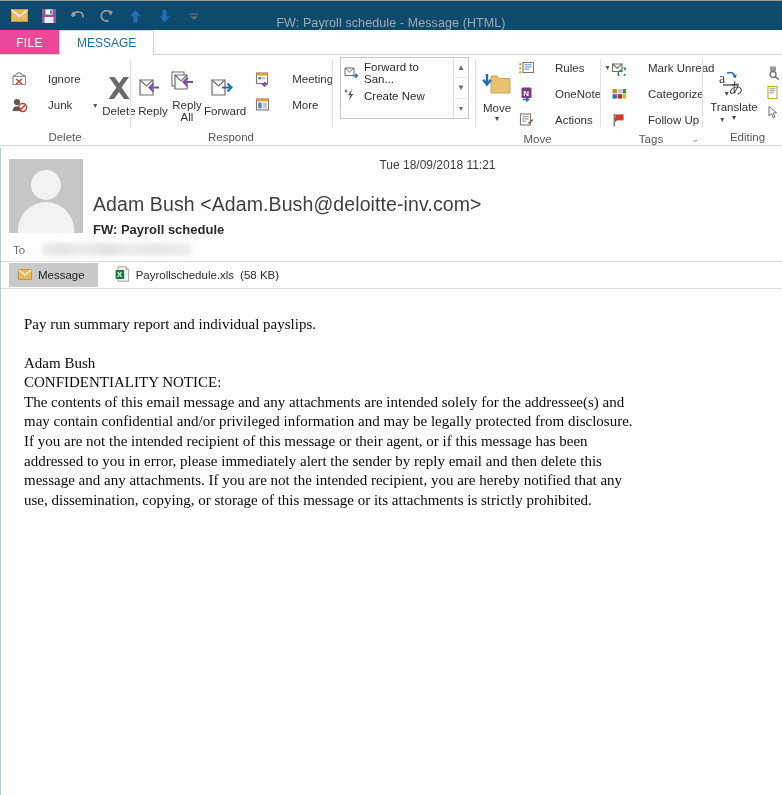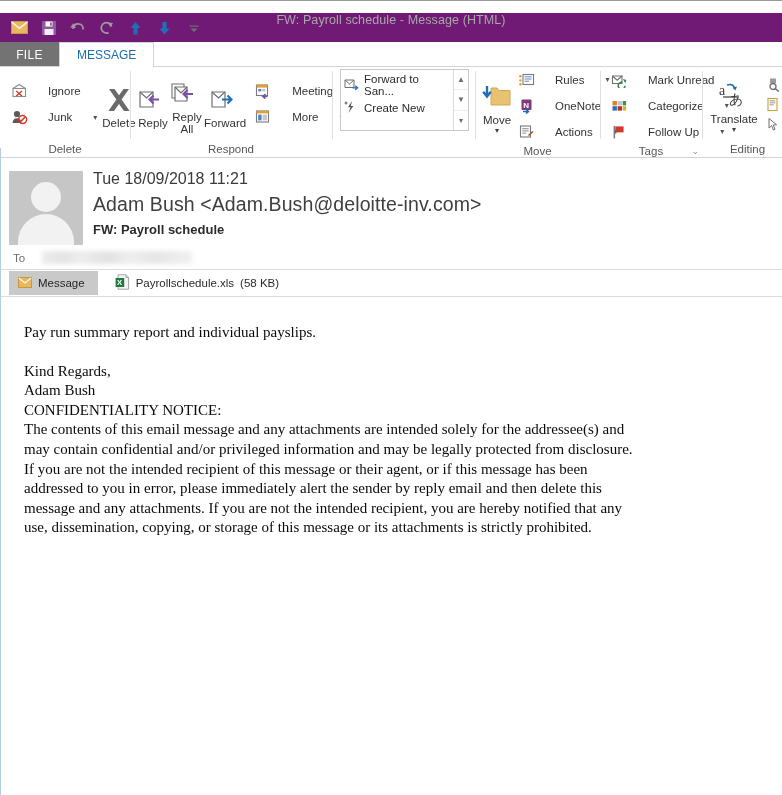--- a/index.html
+++ b/index.html
@@ -14,25 +14,24 @@
   #app {
     width:782px; height:795px;
     position:relative;
     border-top:1px solid #9a9a9a;
     background:#fff;
   }
 
   
   .titlebar {
     height:29px;
-    background:#701a75;
-    position:relative;
-    display:flex;
-    align-items:flex-start;
-    margin-top:12px;
+    background:#0c4a6e;
+    position:relative;
+    display:flex;
+    align-items:flex-end;
   }
   .qat {
     display:flex;
     align-items:center;
     padding-left:7px;
     gap:4px;
     height:100%;
   }
   .qat-btn {
     width:25px; height:22px;
@@ -52,21 +51,21 @@
   
   .tabstrip {
     height:25px;
     display:flex;
     align-items:flex-end;
     position:relative;
     background:#fff;
   }
   .tab-file {
     width:59px; height:25px;
-    background:#737373;
+    background:#ec4899;
     color:#ffffff;
     font-size:12px;
     display:flex; align-items:center; justify-content:center;
     letter-spacing:0.3px;
   }
   .tab-message {
     height:25px;
     padding:0 17px;
     font-size:12px;
     color:#1b6ead;
@@ -209,21 +208,21 @@
     left:22px; top:11px;
   }
   .avatar .body {
     position:absolute;
     width:56px; height:34px;
     background:#f2f2f2;
     border-radius:28px 28px 0 0;
     left:9px; top:43px;
   }
   .mh-text { flex:1; padding-top:2px; }
-  .mh-date { font-size:16px; color:#3b3b3b; margin-bottom:3px; }
+  .mh-date { font-size:12px; color:#3b3b3b; margin-bottom:19px;text-align:center; }
   .mh-from { font-size:19.5px; color:#3f3f3f; font-weight:400; line-height:26px; letter-spacing:0.1px;}
   .mh-subject { font-size:13px; color:#2b2b2b; font-weight:bold; margin-top:5px; }
   .mh-to {
     display:flex; align-items:center;
     padding:6px 0 5px 13px;
     font-size:11.5px; color:#5a5a5a;
   }
   .mh-to .tolabel { width:25px; color:#6e6e6e; }
   .redact {
     width:150px; height:13px;
@@ -672,20 +671,19 @@
         </svg>
       </span>
       <span>Payrollschedule.xls</span>
       <span>(58 KB)</span>
     </div>
   </div>
   <div class="att-sep"></div>
 
   <div class="msg-body">
     <p>Pay run summary report and individual payslips.</p>
-    <p class="block">Kind Regards,</p>
     <p class="block">Adam Bush</p>
     <p class="notice block">CONFIDENTIALITY NOTICE:</p>
     <p class="block" style="max-width:615px;">The contents of this email message and any attachments are intended solely for the addressee(s) and may contain confidential and/or privileged information and may be legally protected from disclosure. If you are not the intended recipient of this message or their agent, or if this message has been addressed to you in error, please immediately alert the sender by reply email and then delete this message and any attachments. If you are not the intended recipient, you are hereby notified that any use, dissemination, copying, or storage of this message or its attachments is strictly prohibited.</p>
   </div>
 
   <div class="leftrail"></div>
 </div>
 
 </body></html>

